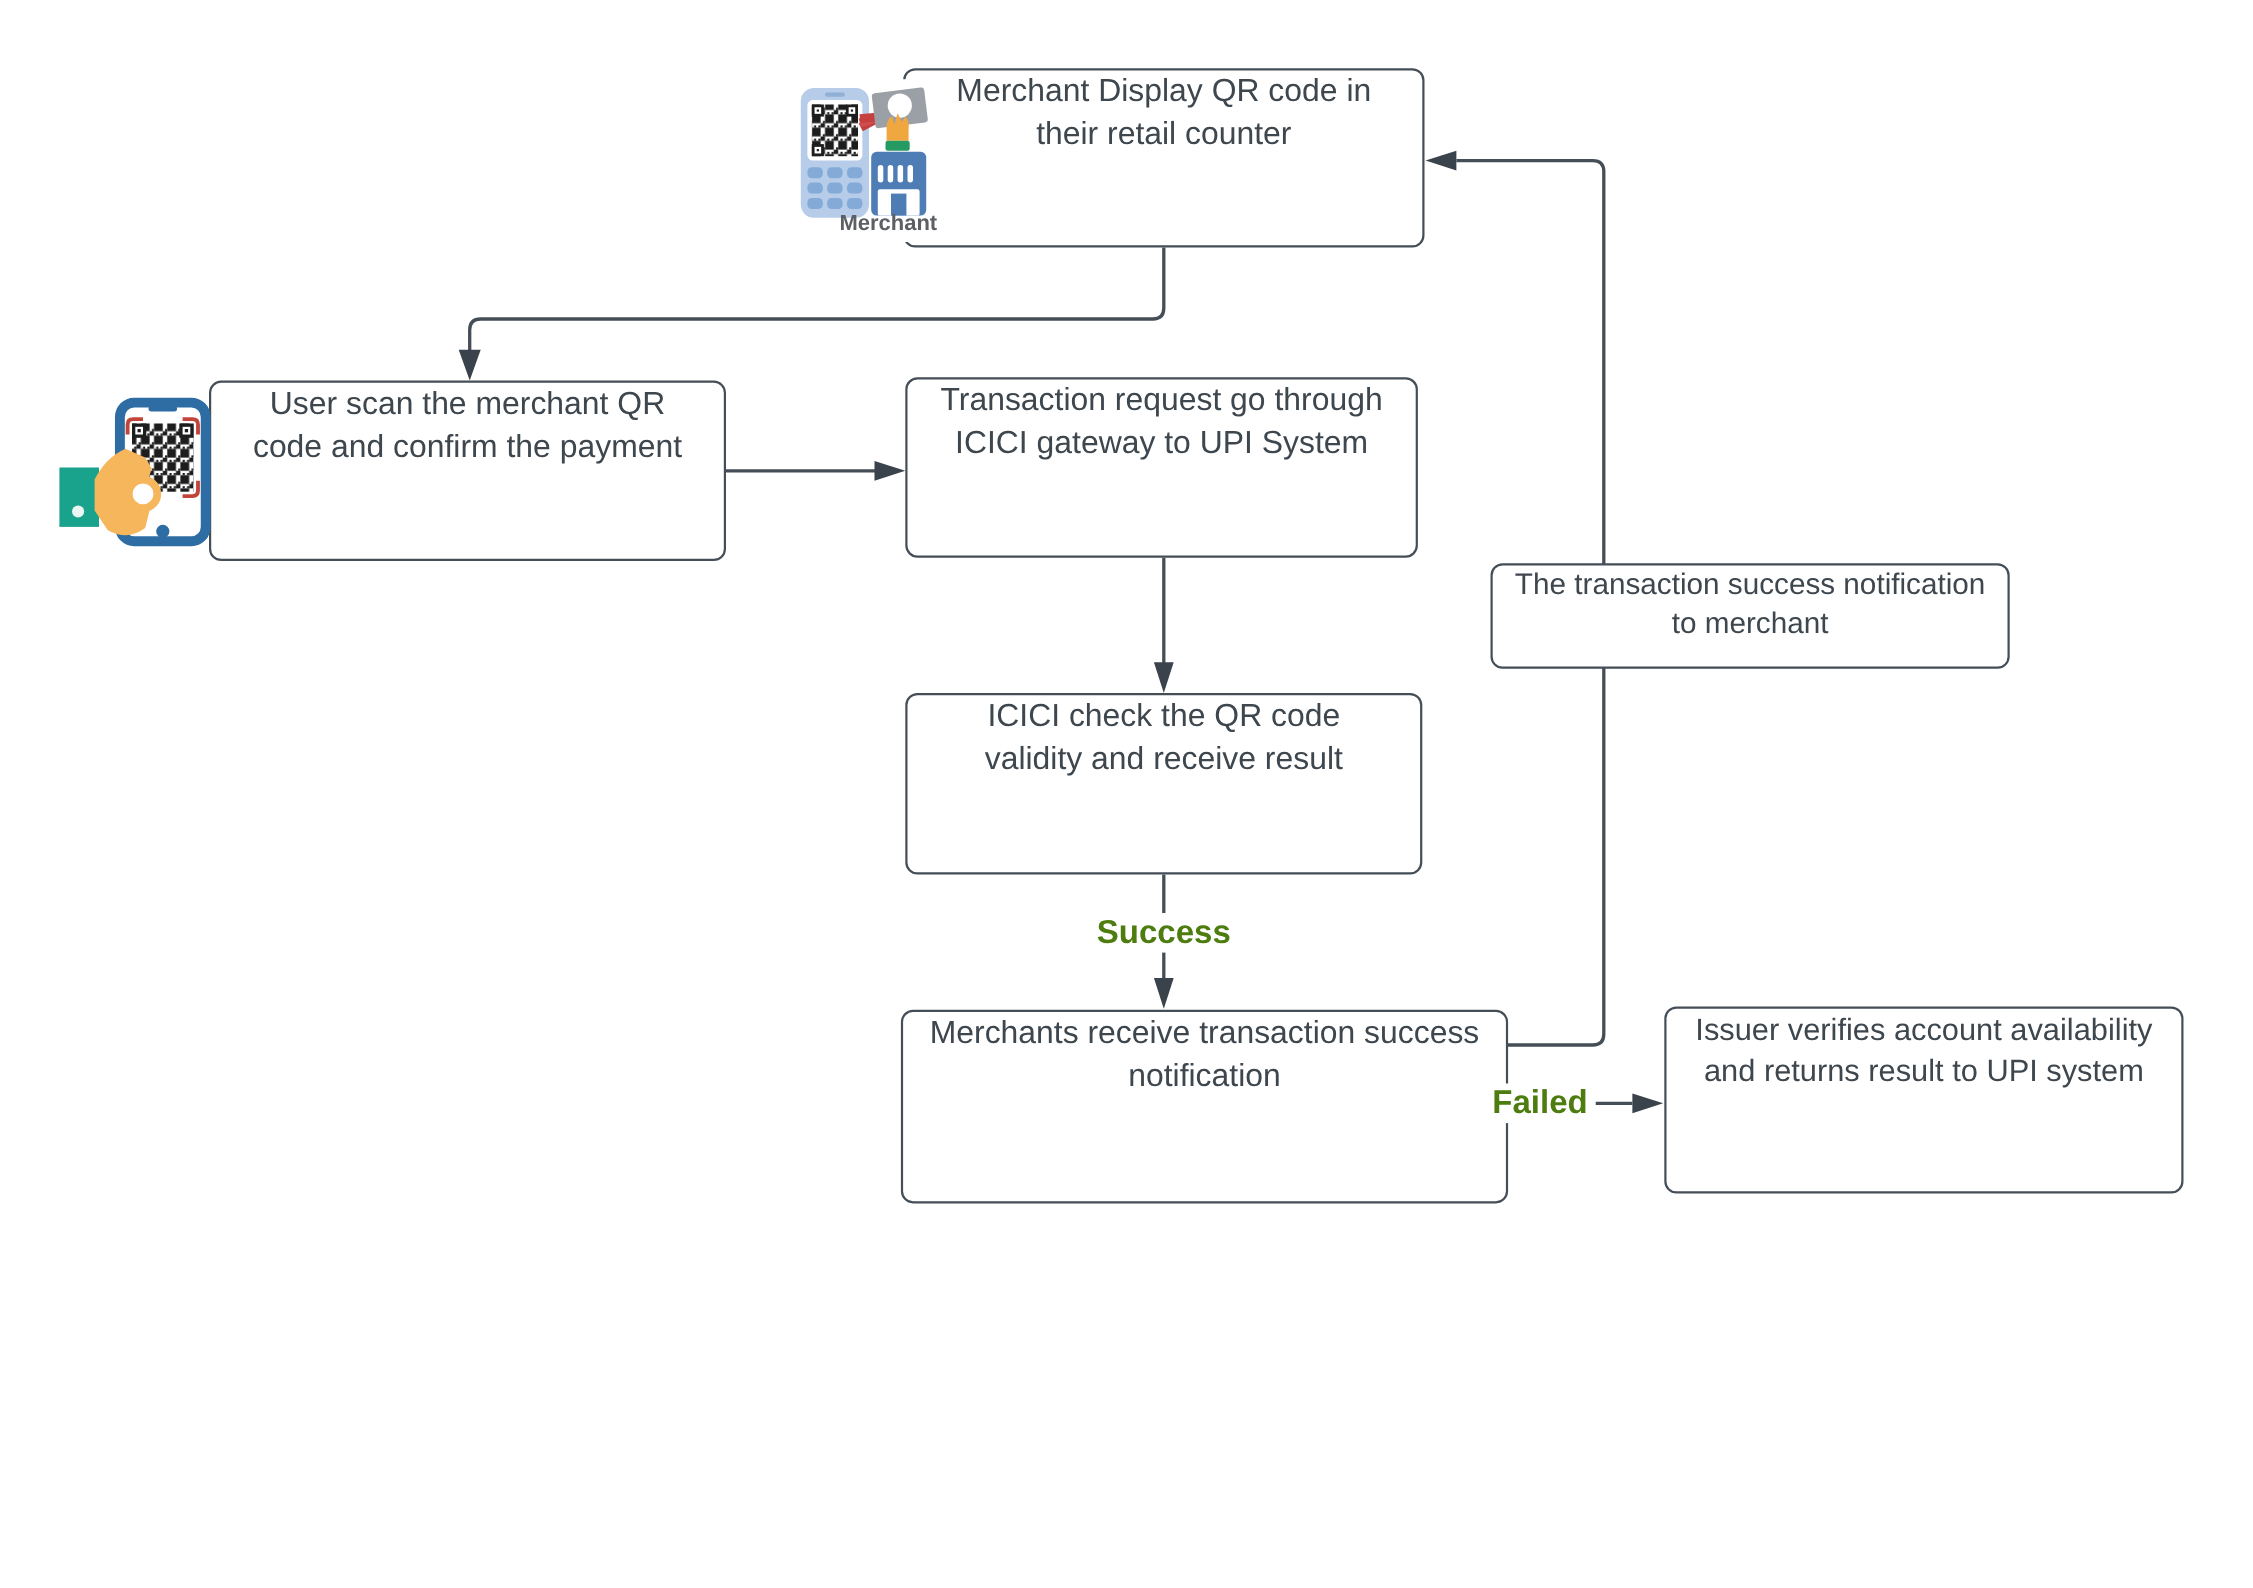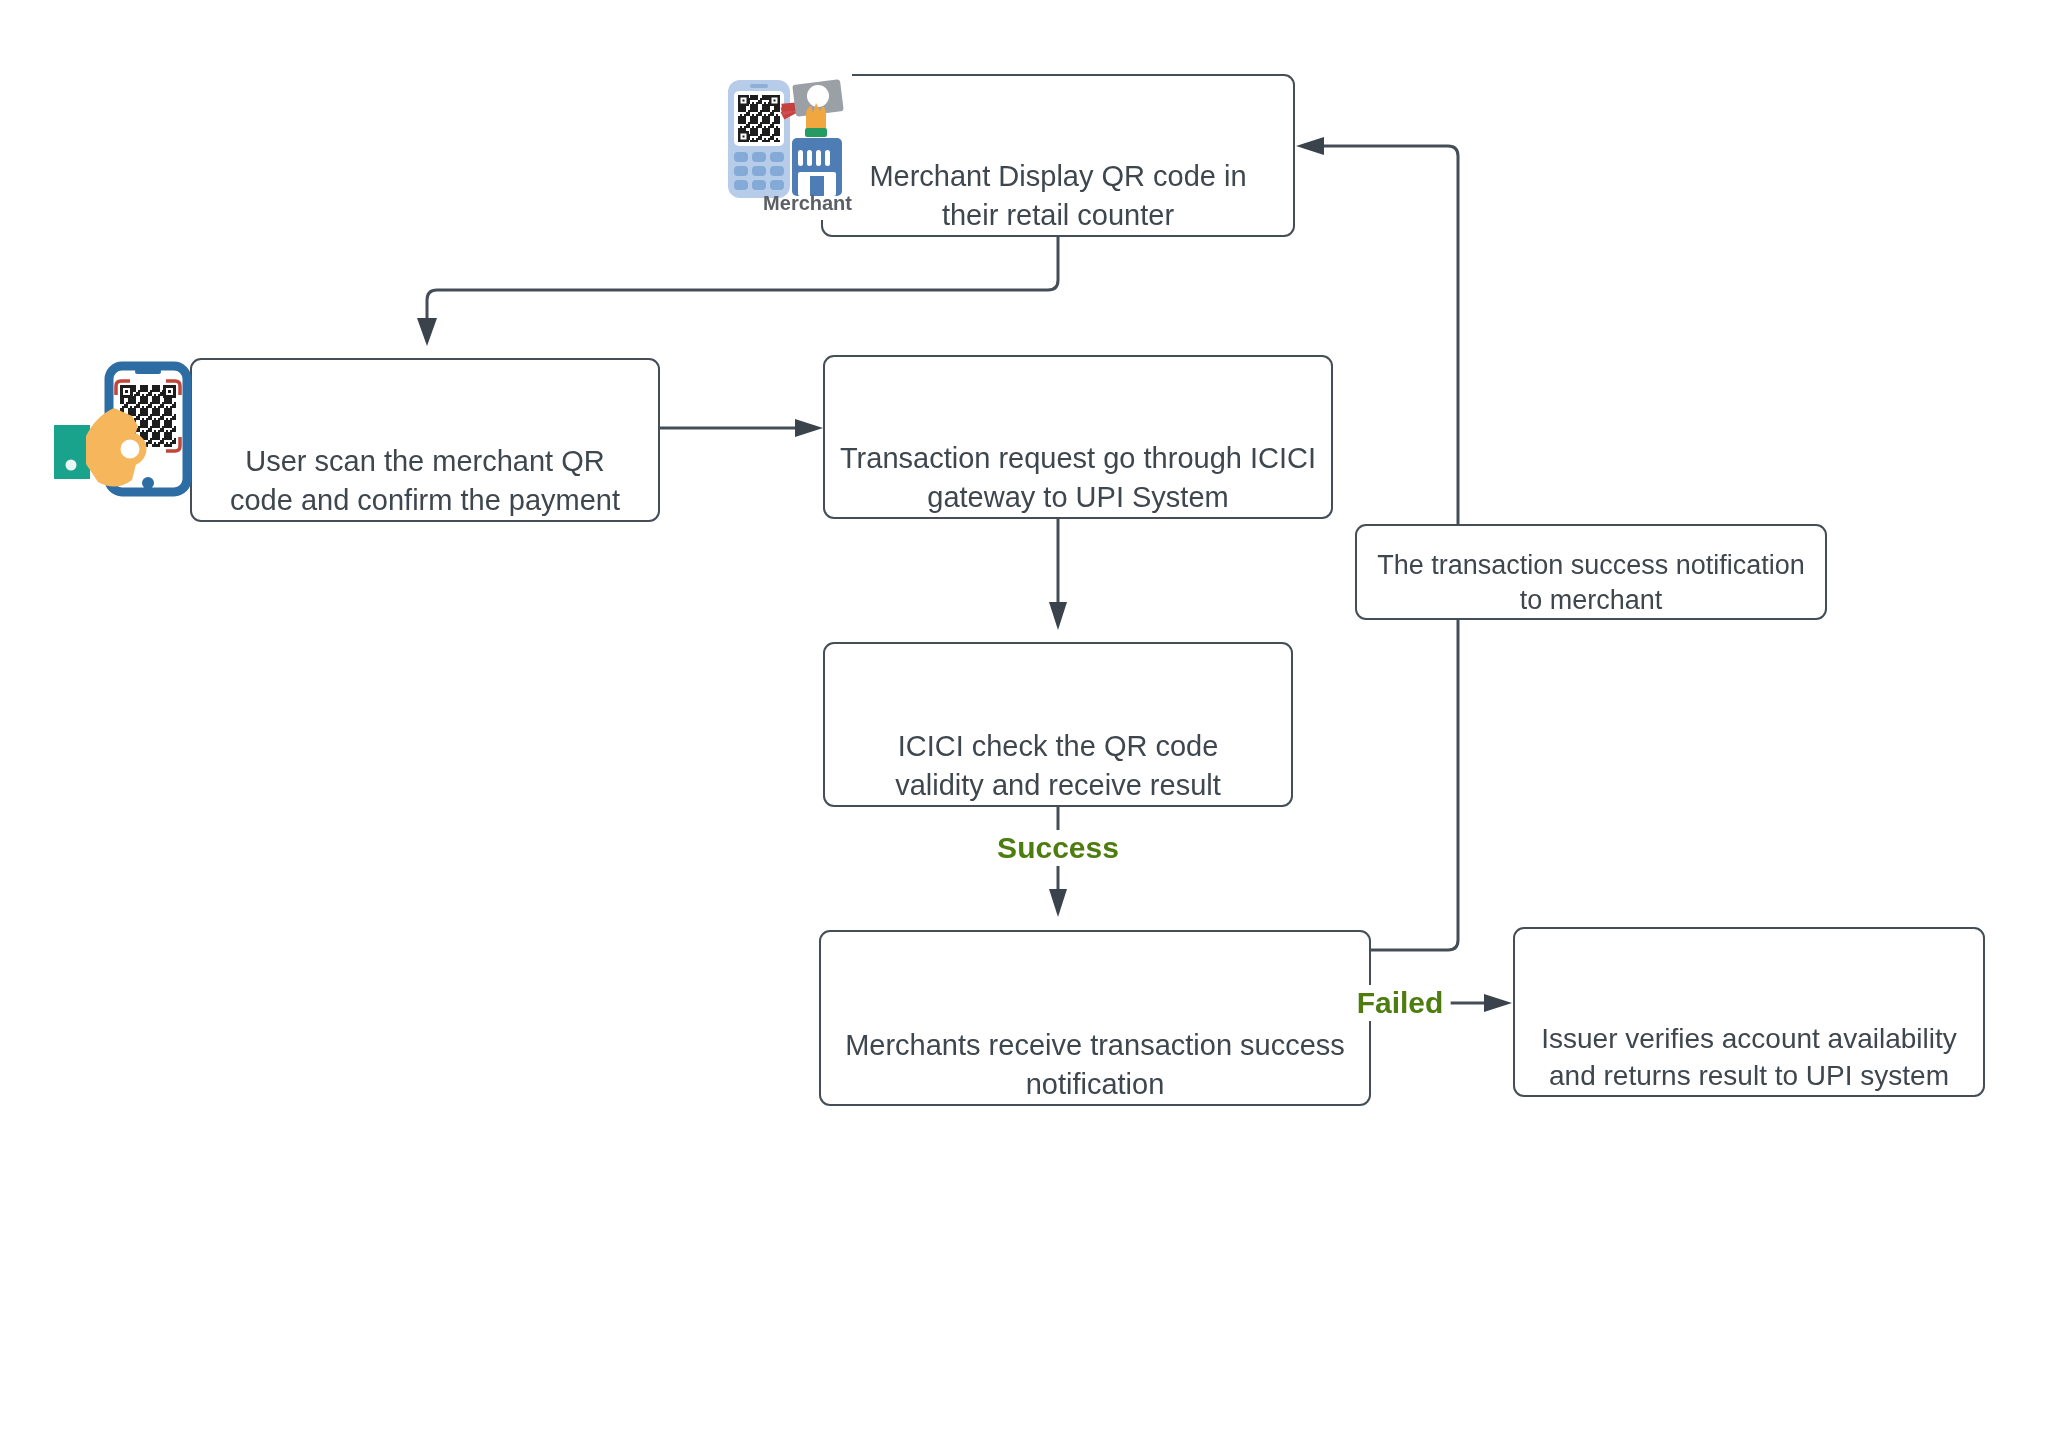--- a/index.html
+++ b/index.html
@@ -4,22 +4,22 @@
 <style>
   html,body{margin:0;padding:0;background:#ffffff;}
   #canvas{
     position:relative;width:2048px;height:1444px;background:#ffffff;overflow:hidden;
     font-family:"Liberation Sans", sans-serif;
   }
   #edge-layer{position:absolute;left:0;top:0;z-index:1;}
   .node{
     position:absolute;z-index:2;box-sizing:border-box;
     background:#ffffff;border:2.5px solid #454e57;border-radius:11px;
-    display:flex;align-items:flex-end;justify-content:center;text-align:center;
-    color:#3e464e;font-size:29px;line-height:1.34;margin-top:12px;
+    display:flex;align-items:flex-start;justify-content:center;text-align:center;
+    color:#3e464e;font-size:29px;line-height:1.34;
   }
   .edge-label{
     position:absolute;z-index:2;transform:translate(-50%,-50%);
     background:#ffffff;color:#4d7c0f;font-weight:bold;font-size:30px;
     padding:1px 7px;white-space:nowrap;
   }
   .icon-group{position:absolute;z-index:3;}
   #merchant-icon-group{left:718px;top:72px;width:134px;height:148px;background:#ffffff;}
   #merchant-caption{
     position:absolute;left:0;top:120px;width:134px;text-align:right;
@@ -65,21 +65,21 @@
   </svg>
 
   <div class="node" style="left:821px;top:62px;width:474px;height:163px;padding:0 28px;">
     <span>Merchant Display QR code in their retail counter</span>
   </div>
 
   <div class="node" style="left:190px;top:346px;width:470px;height:164px;padding:0 26px;">
     <span>User scan the merchant QR code and confirm the payment</span>
   </div>
 
-  <div class="node" style="left:823px;top:343px;width:510px;height:164px;padding:0 14px;">
+  <div class="node" style="left:823px;top:343px;width:466px;height:164px;padding:0 14px;">
     <span>Transaction request go through ICICI gateway to UPI System</span>
   </div>
 
   <div class="node" style="left:823px;top:630px;width:470px;height:165px;padding:0 26px;">
     <span>ICICI check the QR code validity and receive result</span>
   </div>
 
   <div class="node" style="left:819px;top:918px;width:552px;height:176px;padding:0 18px;">
     <span>Merchants receive transaction success notification</span>
   </div>

